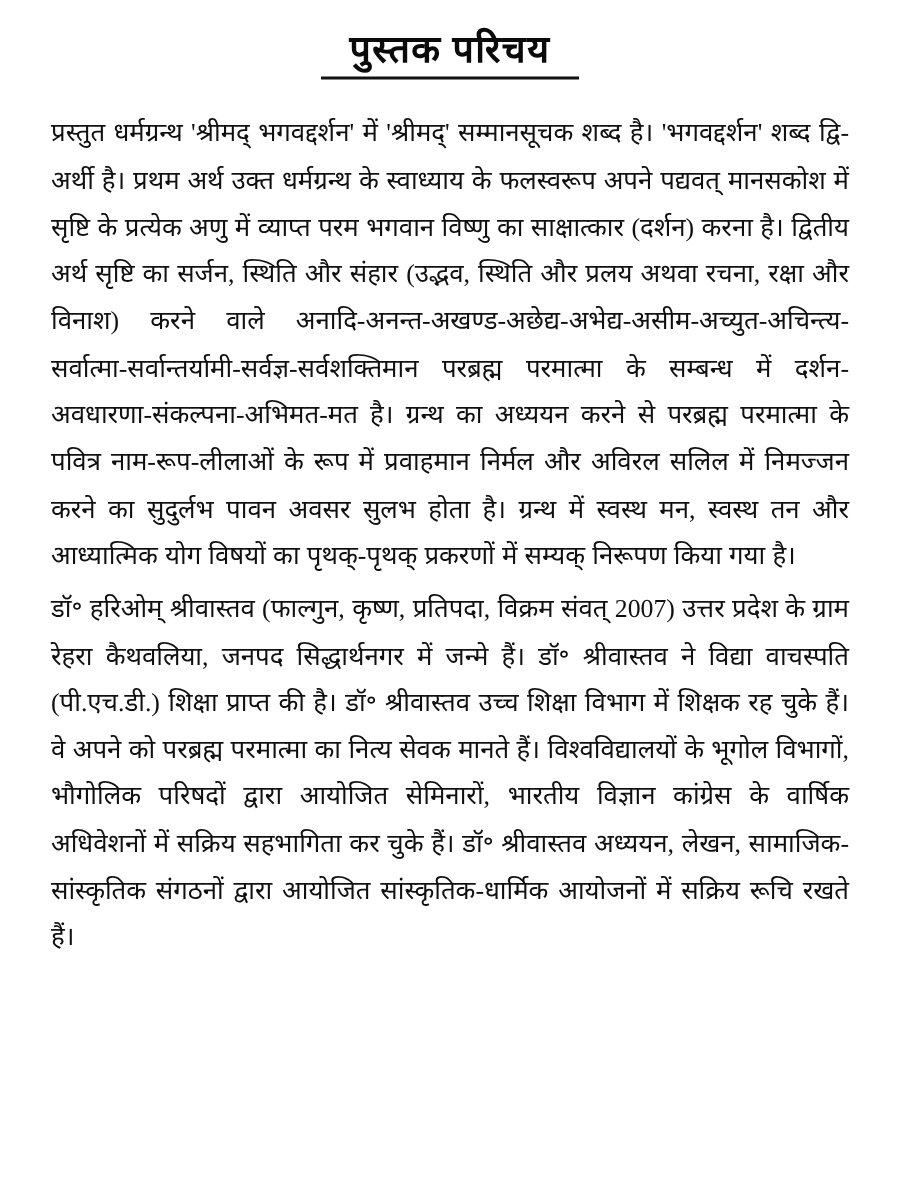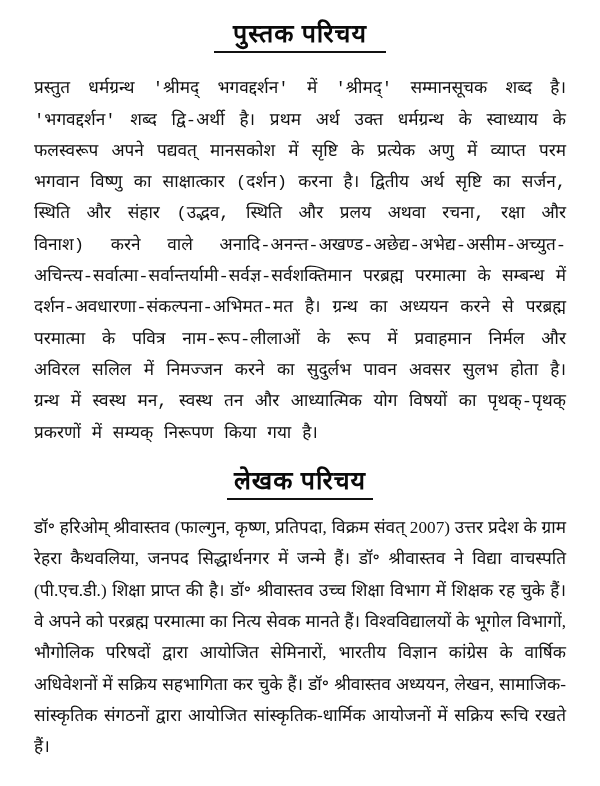--- a/index.html
+++ b/index.html
@@ -57,35 +57,30 @@
     font-size: 17.2px;
     line-height: 1.82;
     text-align: justify;
     text-justify: inter-word;
     color: #101010;
     margin: 0;
     word-spacing: 0.5px;
   }
   .body-text.first-block {
     margin-bottom: 4px;
-    font-family: Liberation Mono, monospace;
   }
 </style>
 </head>
 <body>
 
 <div class="page">
 
   <h1 class="section-title">
     <span>पुस्तक परिचय</span>
     <span class="title-underline"></span>
   </h1>
 
   <p class="body-text first-block">प्रस्तुत धर्मग्रन्थ 'श्रीमद् भगवद्दर्शन' में 'श्रीमद्' सम्मानसूचक शब्द है। 'भगवद्दर्शन' शब्द द्वि-अर्थी है। प्रथम अर्थ उक्त धर्मग्रन्थ के स्वाध्याय के फलस्वरूप अपने पद्यवत् मानसकोश में सृष्टि के प्रत्येक अणु में व्याप्त परम भगवान विष्णु का साक्षात्कार (दर्शन) करना है। द्वितीय अर्थ सृष्टि का सर्जन, स्थिति और संहार (उद्भव, स्थिति और प्रलय अथवा रचना, रक्षा और विनाश) करने वाले अनादि-अनन्त-अखण्ड-अछेद्य-अभेद्य-असीम-अच्युत-अचिन्त्य-सर्वात्मा-सर्वान्तर्यामी-सर्वज्ञ-सर्वशक्तिमान परब्रह्म परमात्मा के सम्बन्ध में दर्शन-अवधारणा-संकल्पना-अभिमत-मत है। ग्रन्थ का अध्ययन करने से परब्रह्म परमात्मा के पवित्र नाम-रूप-लीलाओं के रूप में प्रवाहमान निर्मल और अविरल सलिल में निमज्जन करने का सुदुर्लभ पावन अवसर सुलभ होता है। ग्रन्थ में स्वस्थ मन, स्वस्थ तन और आध्यात्मिक योग विषयों का पृथक्-पृथक् प्रकरणों में सम्यक् निरूपण किया गया है।</p>
 
-  <h2 class="section-title-2">
-    <span>लेखक परिचय</span>
-    <span class="title-underline-2"></span>
-  </h2>
 
   <p class="body-text">डॉ॰ हरिओम् श्रीवास्तव (फाल्गुन, कृष्ण, प्रतिपदा, विक्रम संवत् 2007) उत्तर प्रदेश के ग्राम रेहरा कैथवलिया, जनपद सिद्धार्थनगर में जन्मे हैं। डॉ॰ श्रीवास्तव ने विद्या वाचस्पति (पी.एच.डी.) शिक्षा प्राप्त की है। डॉ॰ श्रीवास्तव उच्च शिक्षा विभाग में शिक्षक रह चुके हैं। वे अपने को परब्रह्म परमात्मा का नित्य सेवक मानते हैं। विश्वविद्यालयों के भूगोल विभागों, भौगोलिक परिषदों द्वारा आयोजित सेमिनारों, भारतीय विज्ञान कांग्रेस के वार्षिक अधिवेशनों में सक्रिय सहभागिता कर चुके हैं। डॉ॰ श्रीवास्तव अध्ययन, लेखन, सामाजिक-सांस्कृतिक संगठनों द्वारा आयोजित सांस्कृतिक-धार्मिक आयोजनों में सक्रिय रूचि रखते हैं।</p>
 
 </div>
 
 </body></html>

